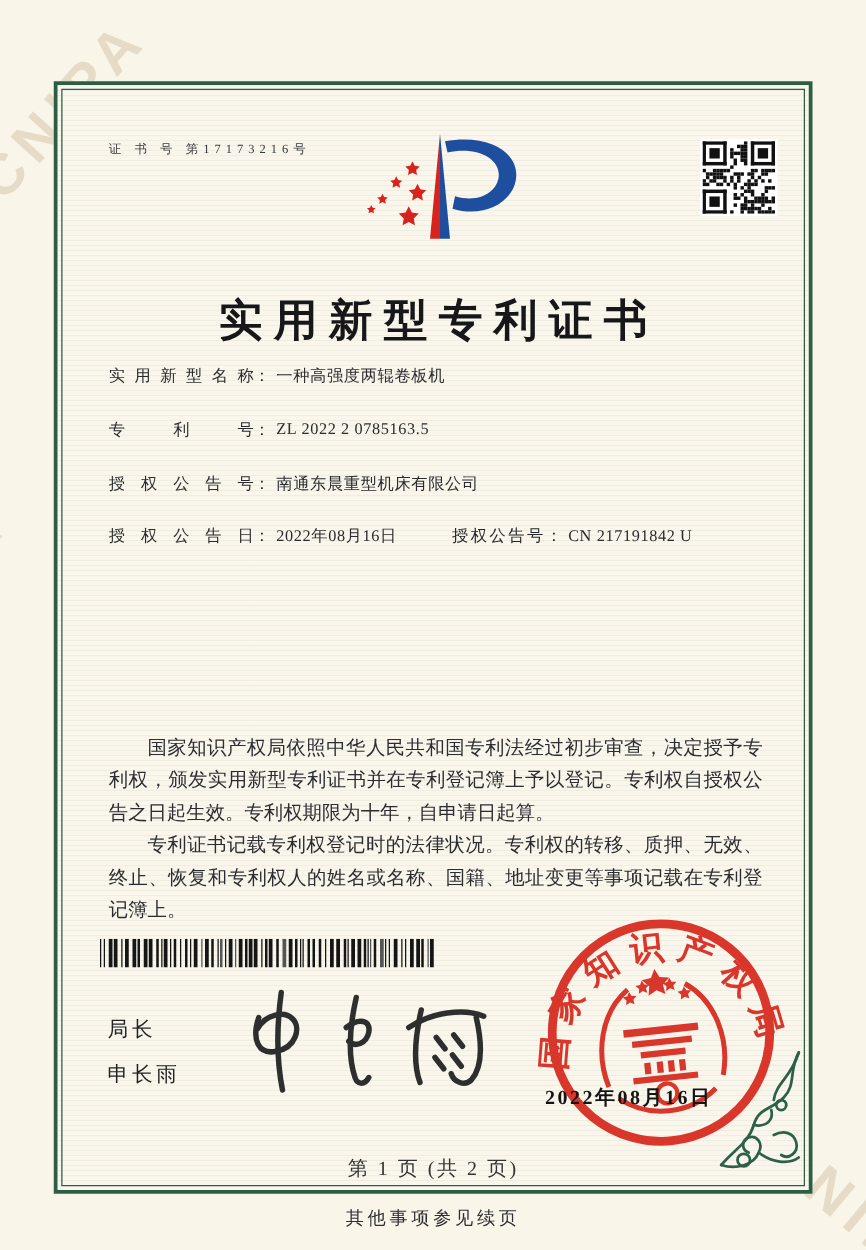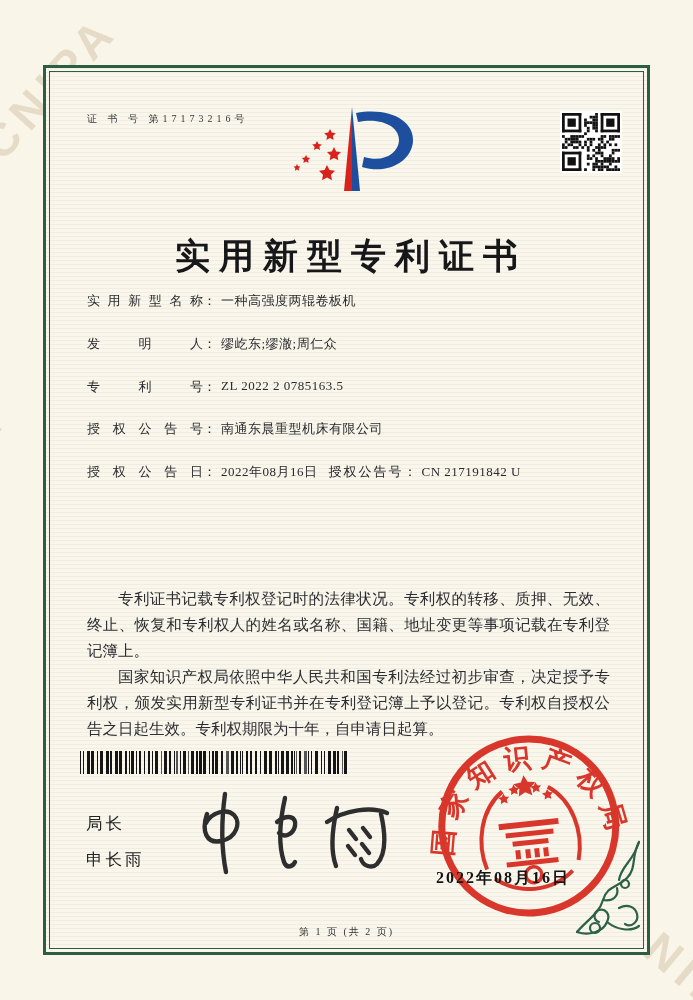--- a/index.html
+++ b/index.html
@@ -40,39 +40,39 @@
     margin-top:27px;
   }
   .fields { position:absolute; left:87px; top:292px; width:525px; }
   .frow { height:42.8px; font-size:13px; white-space:nowrap; }
   .f-label {
     display:inline-block; width:116px; text-align:justify; text-align-last:justify;
     vertical-align:top; color:#2b2b2f;
   }
   .f-colon { display:inline-block; width:18px; vertical-align:top; }
   .f-value { letter-spacing:0.5px; color:#2b2b2f; }
-  .f-group2 { display:inline-block; margin-left:11px; }
+  .f-group2 { display:inline-block; margin-left:44px; }
   .f-label2 { display:inline-block; letter-spacing:2px; }
   .paragraphs {
     position:absolute; left:87px; top:586px; width:523px;
     font-size:15.5px; line-height:26px; color:#2d2d31; text-align:justify;
   }
   .paragraphs p { text-indent:2em; }
   .barcode { position:absolute; left:80px; top:751px; }
   .director { position:absolute; left:86px; top:806px; font-size:16.5px; color:#222;font-family:Liberation Serif, serif; }
   .director div { line-height:36px; letter-spacing:3px; }
   .signature { position:absolute; left:185px; top:786px; }
   .seal { position:absolute; left:420px; top:733px; transform:rotate(-6deg); }
   .seal-date {
     position:absolute; left:436px; top:868px; font-size:16px; font-weight:700;
     letter-spacing:2px; color:#141414; z-index:5;
   }
   .page-no {
     position:absolute; left:0; top:925px; width:100%; text-align:center;
-    font-size:10px; letter-spacing:2px; color:#333;
+    font-size:16px; letter-spacing:2px; color:#333;
   }
   .cont-note {
     position:absolute; left:0; top:965px; width:100%; text-align:center;
     font-size:14.5px; letter-spacing:3px; color:#2e2e32;
   }
   .ornament { position:absolute; right:48px; bottom:48px; z-index:2; }
 </style>
 </head>
 <body>
 
@@ -263,36 +263,33 @@
       <rect x="60" y="60" width="3" height="3" fill="#111"></rect>
     </svg>
 
   <div class="title">实用新型专利证书</div>
 
   <div class="fields">
     <div class="frow">
       <span class="f-label">实用新型名称</span><span class="f-colon">：</span><span class="f-value">一种高强度两辊卷板机</span>
     </div>
     <div class="frow">
-      <span class="f-label">发明人</span><span class="f-colon">：</span><span class="f-value">缪屹东;缪澈;周仁众</span>
-    </div>
-    <div class="frow">
       <span class="f-label">专利号</span><span class="f-colon">：</span><span class="f-value">ZL 2022 2 0785163.5</span>
     </div>
     <div class="frow">
       <span class="f-label">授权公告号</span><span class="f-colon">：</span><span class="f-value">南通东晨重型机床有限公司</span>
     </div>
     <div class="frow">
       <span class="f-label">授权公告日</span><span class="f-colon">：</span><span class="f-value">2022年08月16日</span><span class="f-group2"><span class="f-label2">授权公告号</span><span class="f-colon">：</span><span class="f-value">CN 217191842 U</span></span>
     </div>
   </div>
 
   <div class="paragraphs">
+    <p>国家知识产权局依照中华人民共和国专利法经过初步审查，决定授予专利权，颁发实用新型专利证书并在专利登记簿上予以登记。专利权自授权公告之日起生效。专利权期限为十年，自申请日起算。</p>
     <p>专利证书记载专利权登记时的法律状况。专利权的转移、质押、无效、终止、恢复和专利权人的姓名或名称、国籍、地址变更等事项记载在专利登记簿上。</p>
-    <p>国家知识产权局依照中华人民共和国专利法经过初步审查，决定授予专利权，颁发实用新型专利证书并在专利登记簿上予以登记。专利权自授权公告之日起生效。专利权期限为十年，自申请日起算。</p>
   </div>
 
   <svg class="barcode" width="272" height="23" viewBox="0 0 272 23" id="barcodeSvg">
       <rect x="0" y="0" width="1" height="23" fill="#151515"></rect>
       <rect x="3" y="0" width="1" height="23" fill="#151515"></rect>
       <rect x="7" y="0" width="3" height="23" fill="#151515"></rect>
       <rect x="11" y="0" width="3" height="23" fill="#151515"></rect>
       <rect x="17" y="0" width="1" height="23" fill="#151515"></rect>
       <rect x="20" y="0" width="3" height="23" fill="#151515"></rect>
       <rect x="26" y="0" width="3" height="23" fill="#151515"></rect>
@@ -404,14 +401,15 @@
         <path d="M63,132 C55,104 63,72 86,56" fill="none" stroke-width="4"></path>
         <path d="M155,132 C163,104 155,72 132,56" fill="none" stroke-width="4"></path>
         <path d="M70,142 C82,152 96,156 109,156 C122,156 136,152 148,142" fill="none" stroke-width="4"></path>
       </g>
     </g>
   </svg>
 
   <div class="seal-date">2022年08月16日</div>
 
   <div class="page-no">第 1 页 (共 2 页)</div>
+  <div class="cont-note">其他事项参见续页</div>
 
 </div>
 
 </body></html>

